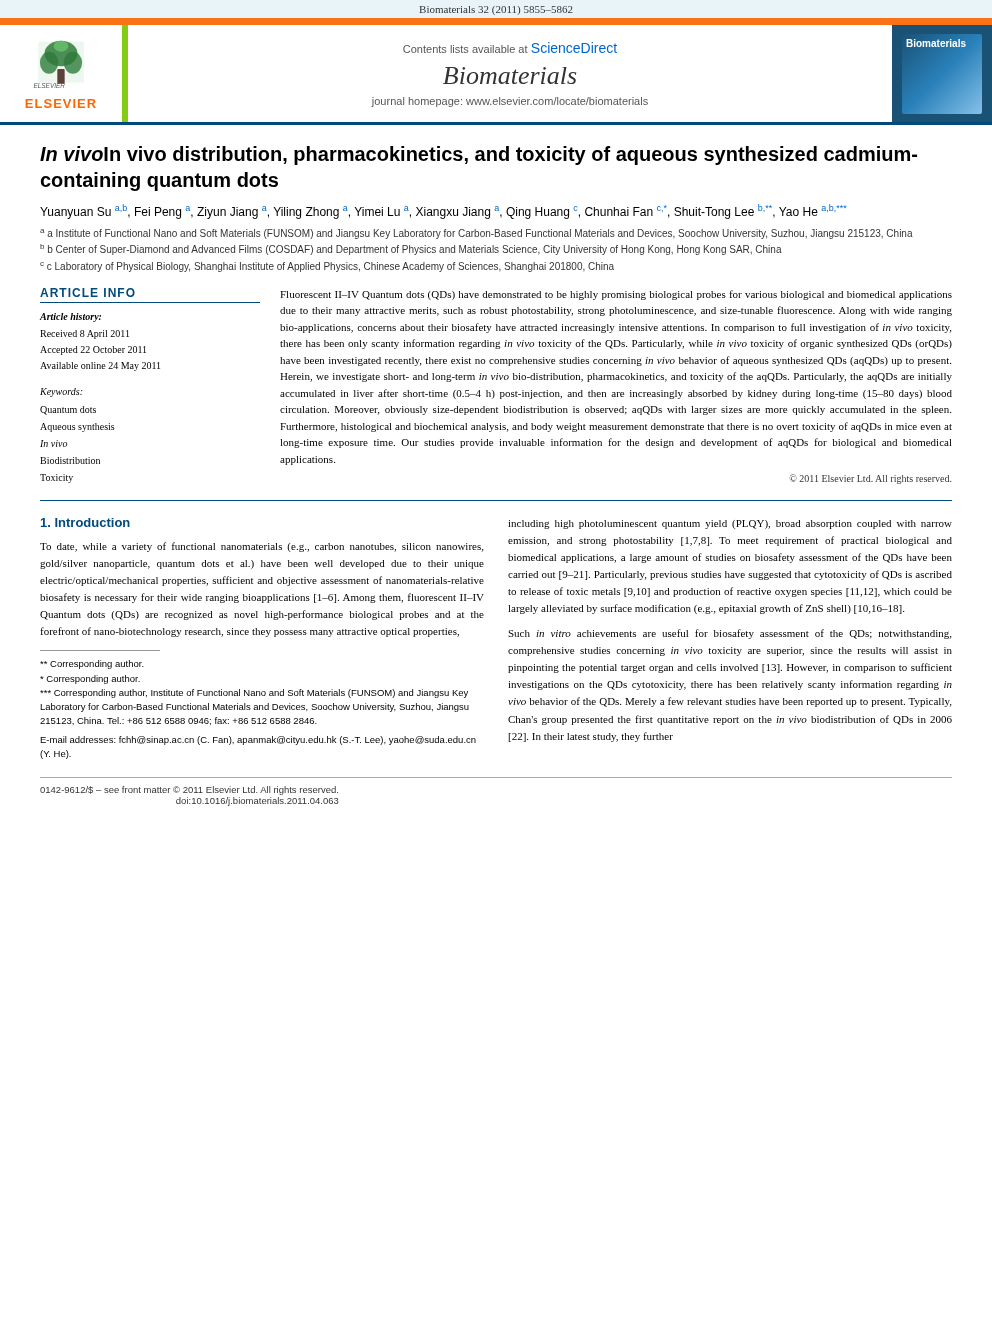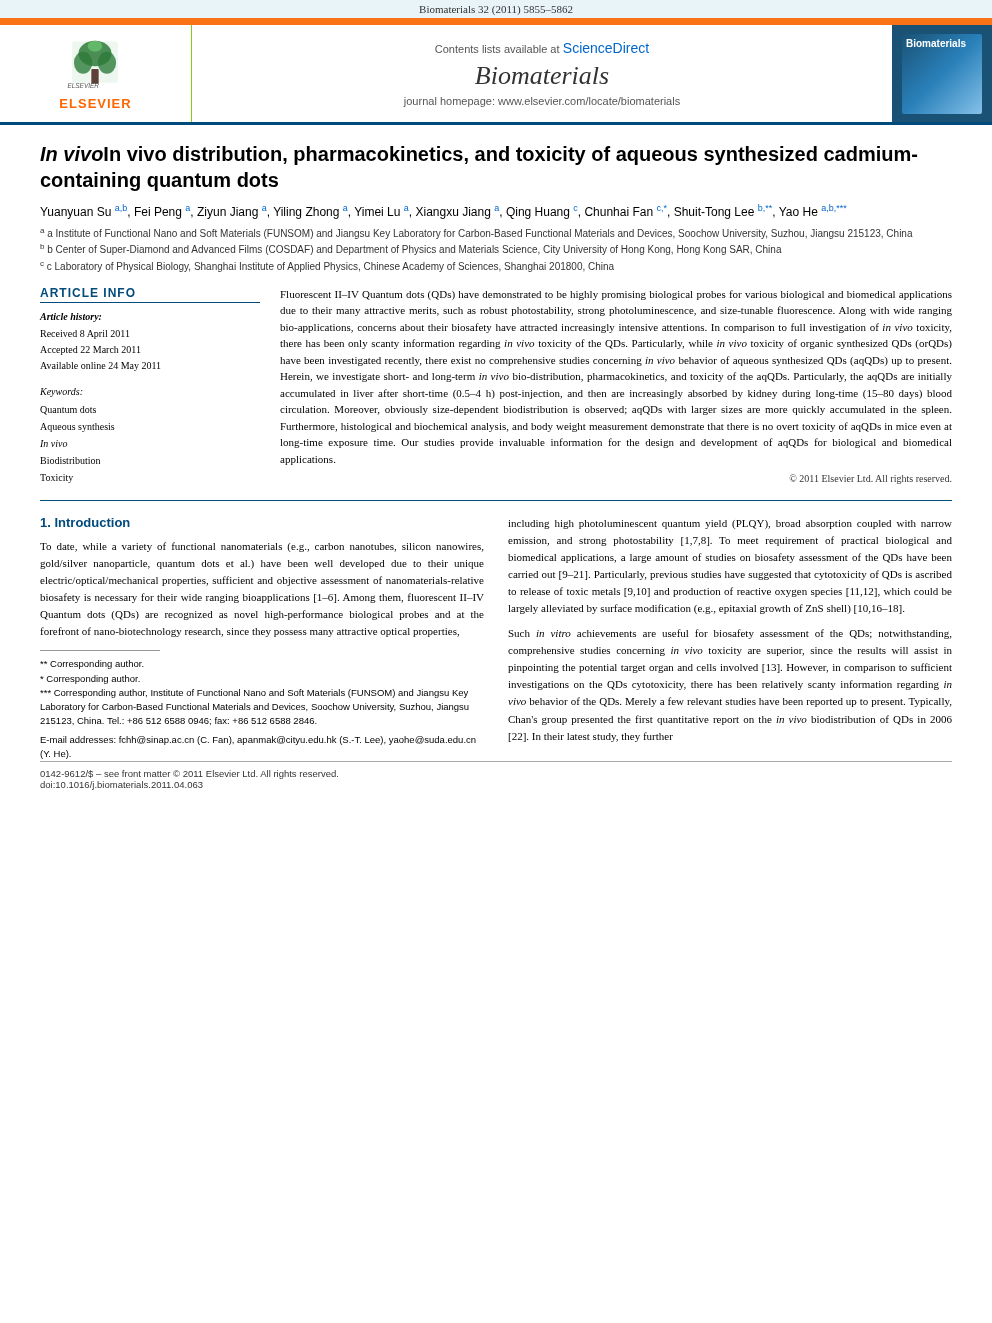--- a/index.html
+++ b/index.html
@@ -22,26 +22,26 @@
     }
 
     .journal-header {
       display: flex;
       align-items: stretch;
       border-bottom: 3px solid #004a7c;
       min-height: 100px;
     }
 
     .journal-header-left {
-      width: 192px;
+      width: 128px;
       background: #fff;
       display: flex;
       align-items: center;
       justify-content: center;
-      border-right: 1px solid #84cc16;
+      border-right: 6px solid #84cc16;
       padding: 8px;
     }
 
     .elsevier-logo {
       display: flex;
       flex-direction: column;
       align-items: center;
     }
 
     .elsevier-tree {
@@ -285,25 +285,26 @@
 
     .footnote {
       font-size: 9.5px;
       color: #000;
       line-height: 1.5;
       font-family: Arial, sans-serif;
     }
 
     .bottom-bar {
       border-top: 1px solid #aaa;
-      margin-top: 0;
+      margin-top: 16px;
       padding-top: 6px;
       display: flex;
       justify-content: space-between;
       align-items: center;
+      text-align: right;
     }
 
     .bottom-left {
       font-size: 9.5px;
       color: #333;
       font-family: Arial, sans-serif;
     }
   </style>
 </head>
 <body>
@@ -365,21 +366,21 @@
     <div><sup>c</sup> <span>c Laboratory of Physical Biology, Shanghai Institute of Applied Physics, Chinese Academy of Sciences, Shanghai 201800, China</span></div>
   </div>
 
   <div class="two-col">
 
     <div class="left-col">
       <div class="section-header">ARTICLE INFO</div>
 
       <div class="article-info-label">Article history:</div>
       <div class="article-info-item">Received 8 April 2011</div>
-      <div class="article-info-item">Accepted 22 March 2011</div>
+      <div class="article-info-item">Accepted 22 October 2011</div>
       <div class="article-info-item">Available online 24 May 2011</div>
 
       <div class="keywords-section">
         <div class="keywords-label">Keywords:</div>
         <div class="keywords-list">
           <div>Quantum dots</div>
           <div>Aqueous synthesis</div>
           <div><em>In vivo</em></div>
           <div>Biodistribution</div>
           <div>Toxicity</div>

